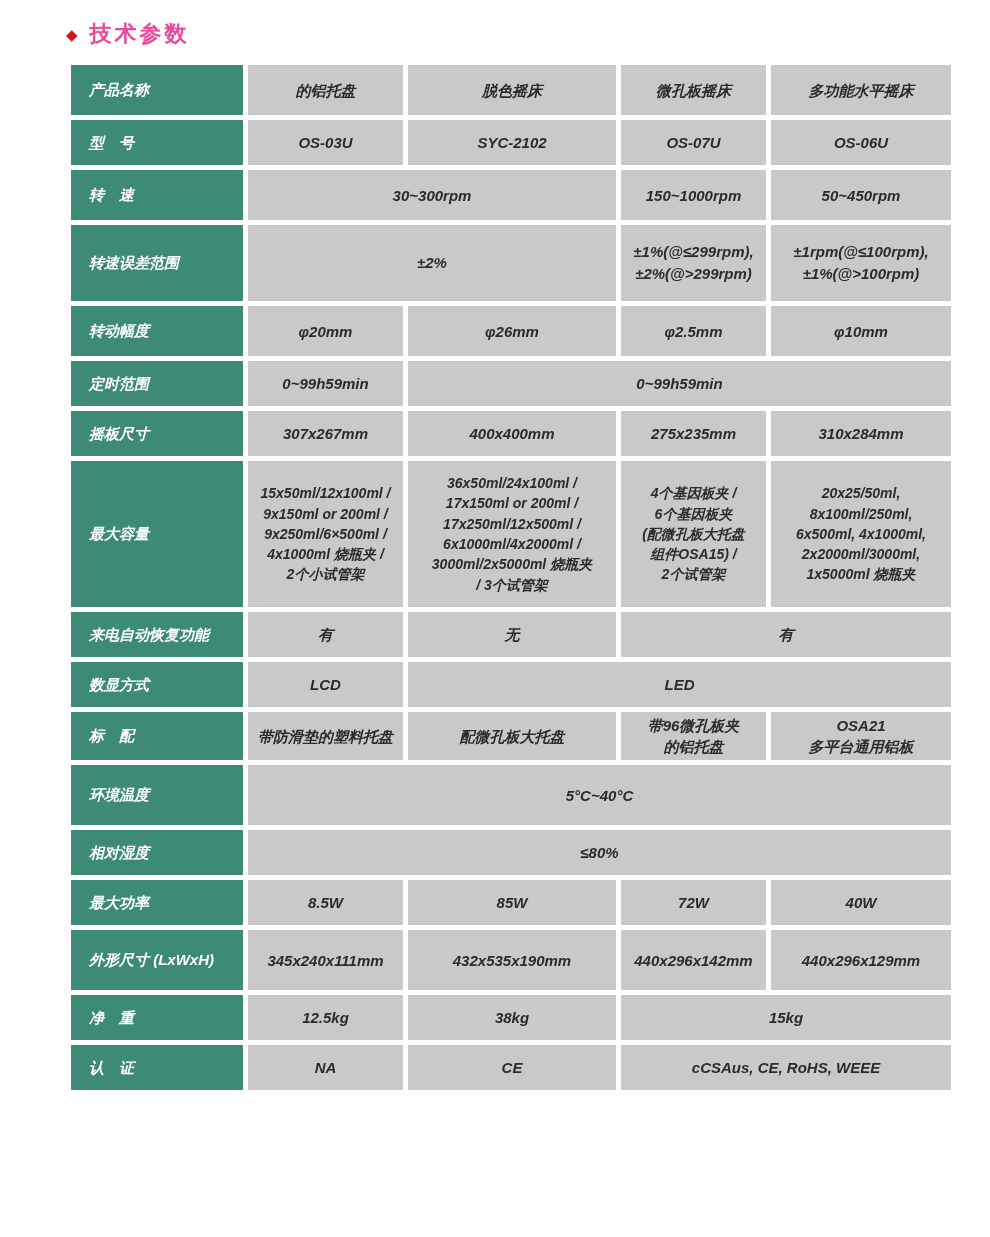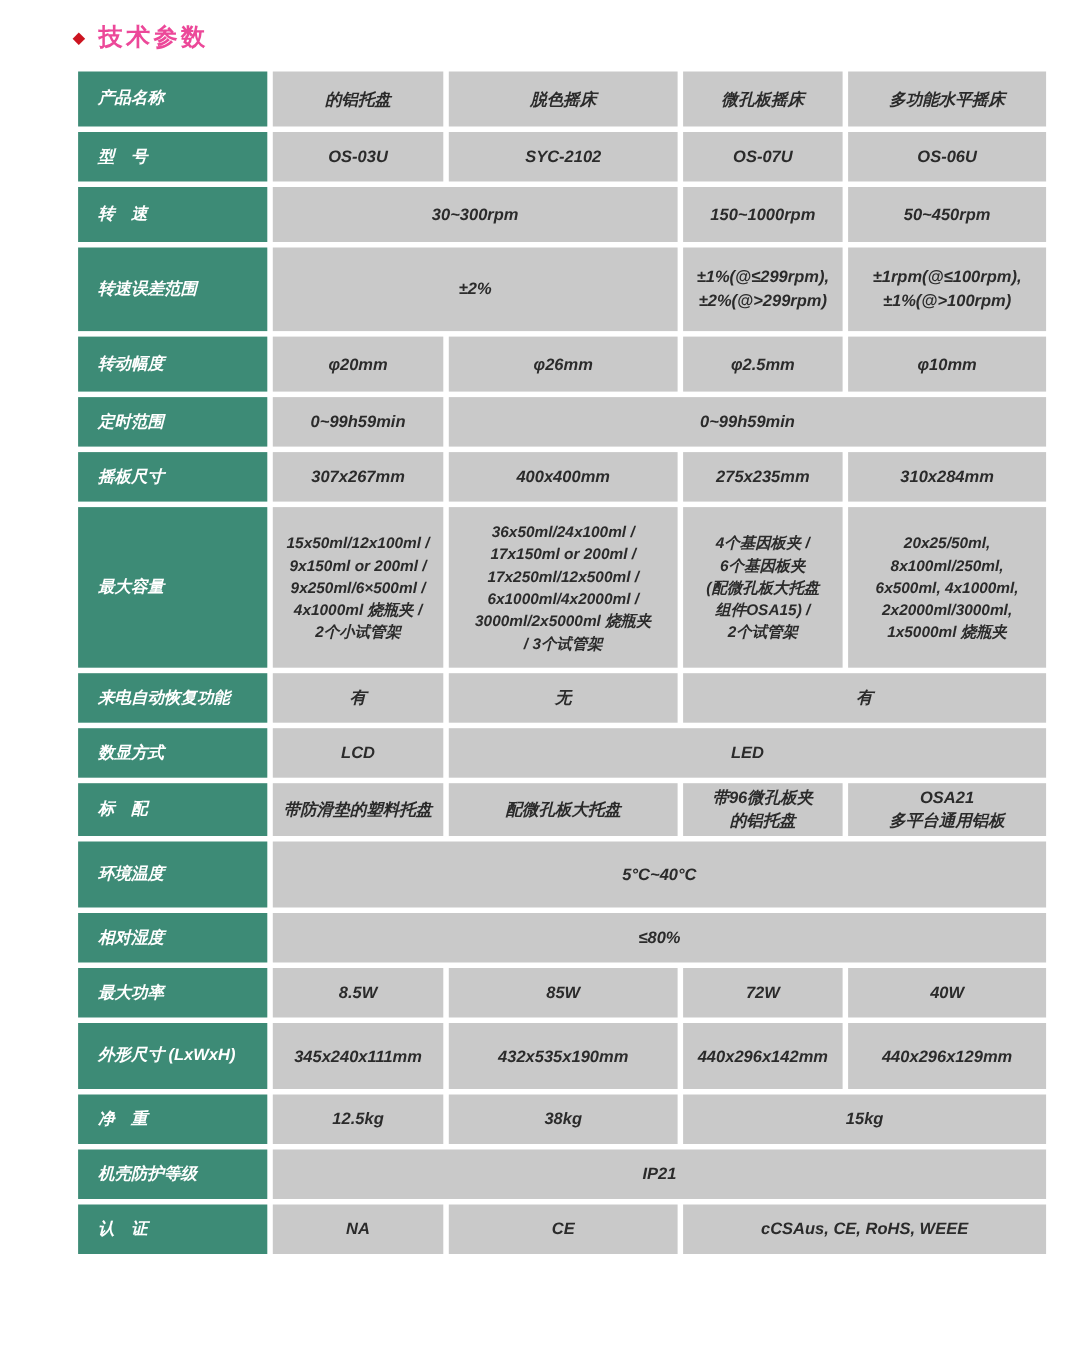--- a/index.html
+++ b/index.html
@@ -213,24 +213,20 @@
           <td class="val">440x296x142mm</td>
           <td class="val">440x296x129mm</td>
         </tr>
         <tr>
           <th class="label">净　重</th>
           <td class="val">12.5kg</td>
           <td class="val">38kg</td>
           <td class="val" colspan="2">15kg</td>
         </tr>
         <tr>
-          <th class="label">机壳防护等级</th>
-          <td class="val" colspan="4">IP21</td>
-        </tr>
-        <tr>
           <th class="label">认　证</th>
           <td class="val">NA</td>
           <td class="val">CE</td>
           <td class="val" colspan="2">cCSAus, CE, RoHS, WEEE</td>
         </tr>
       </tbody>
   </table>
 </div>
 
 </body></html>

